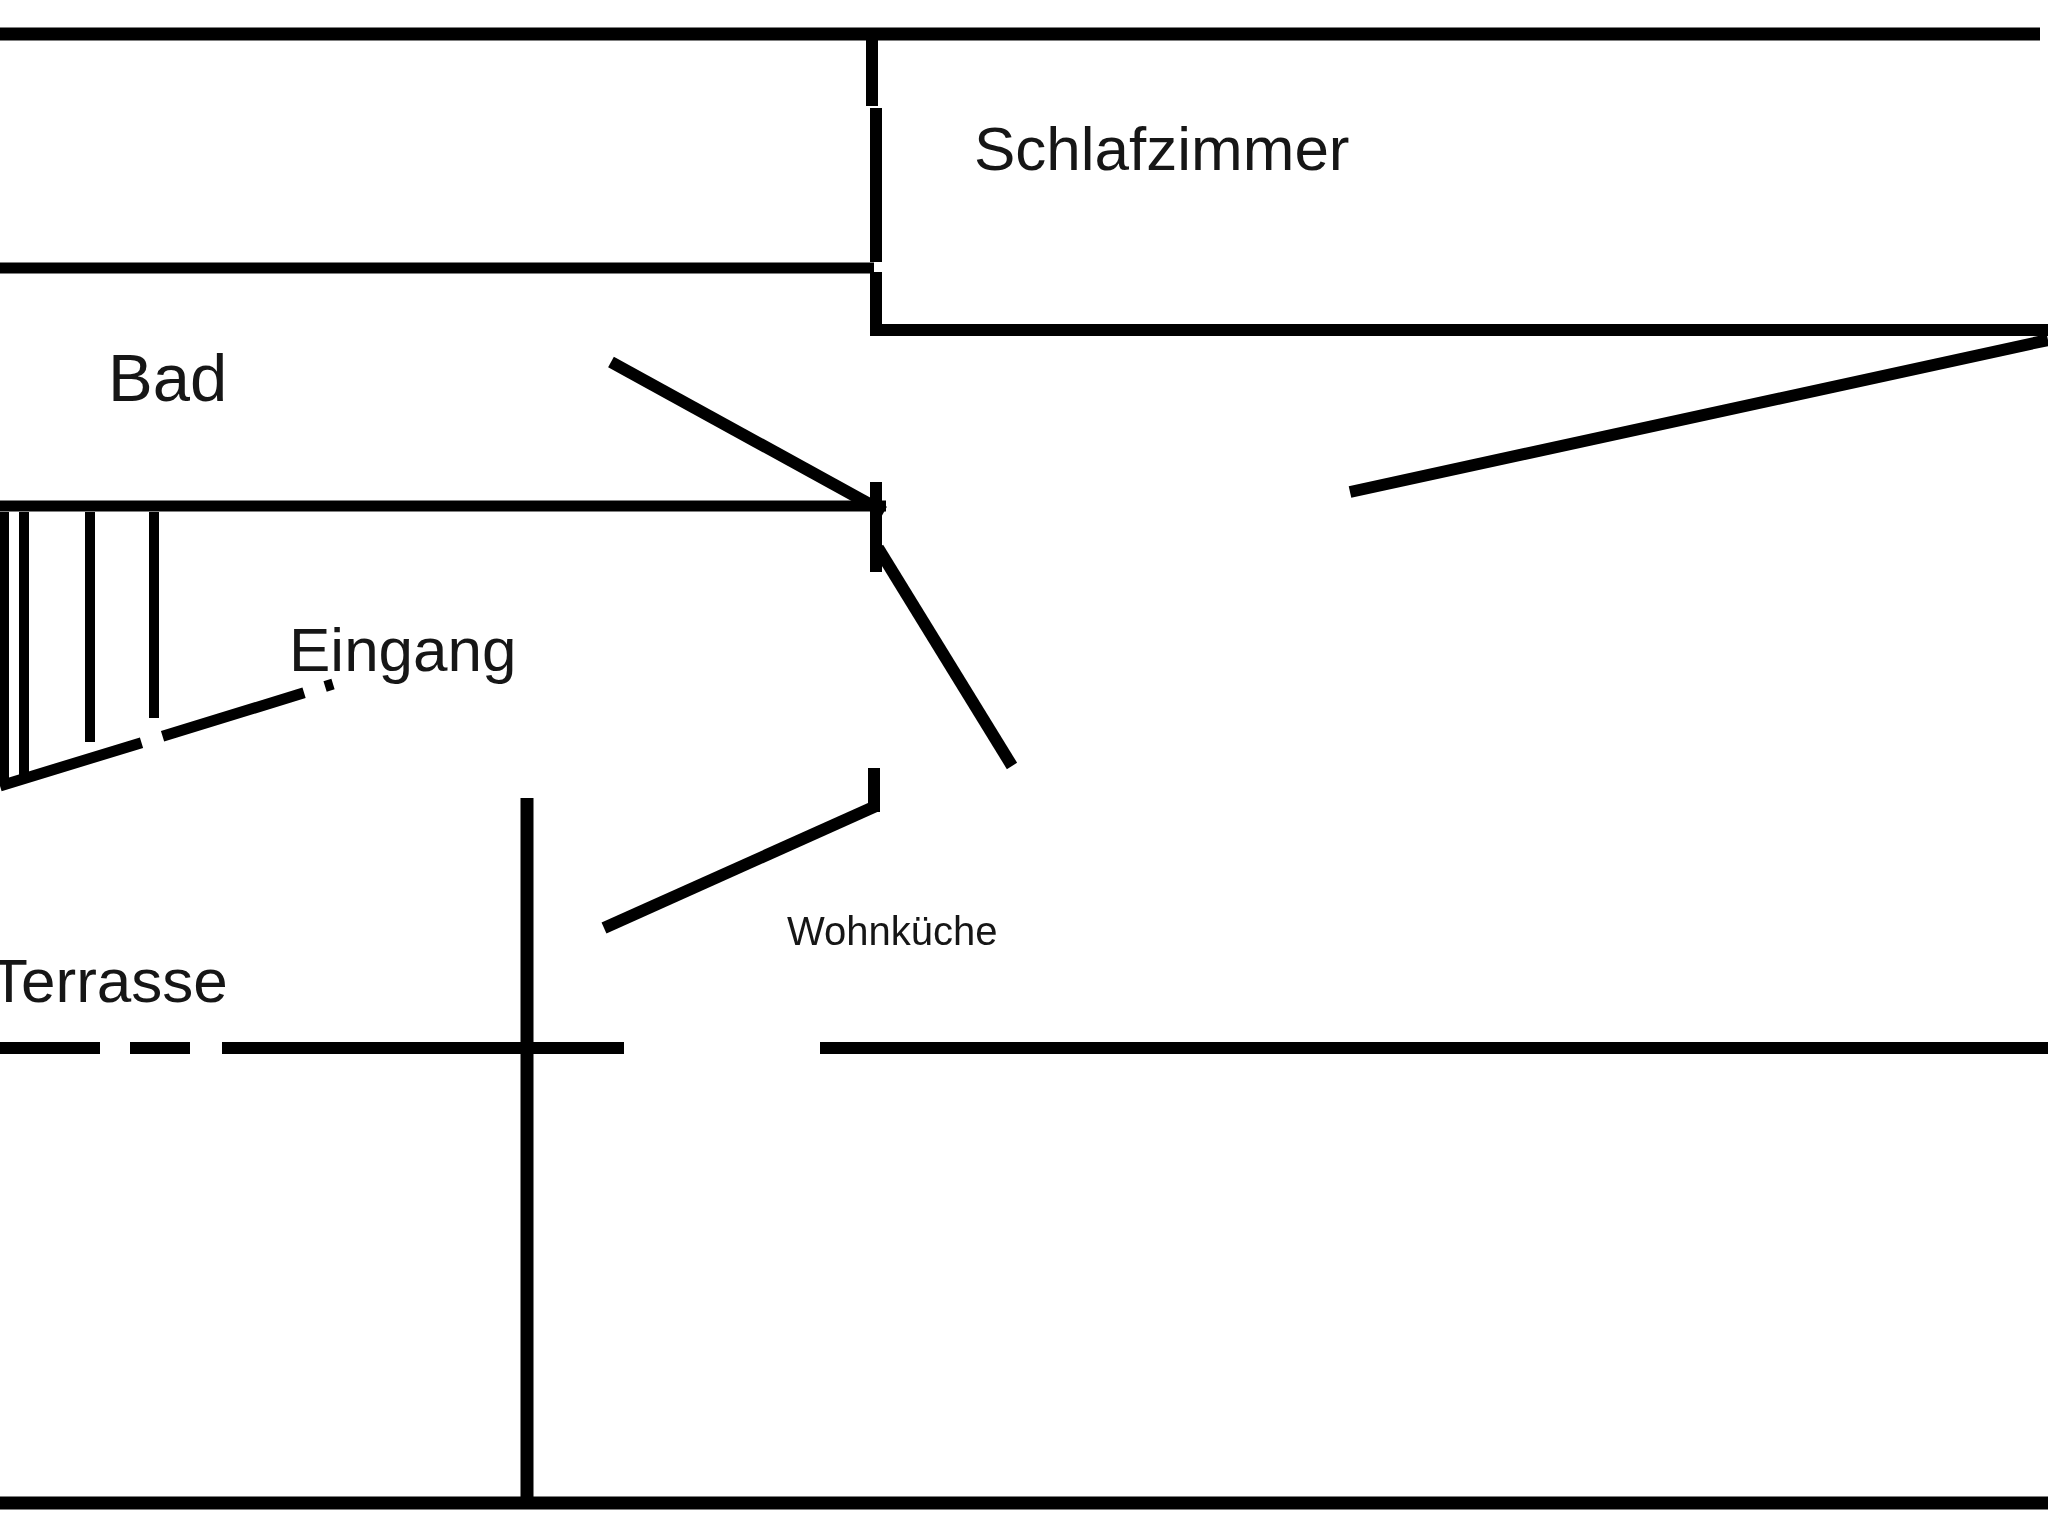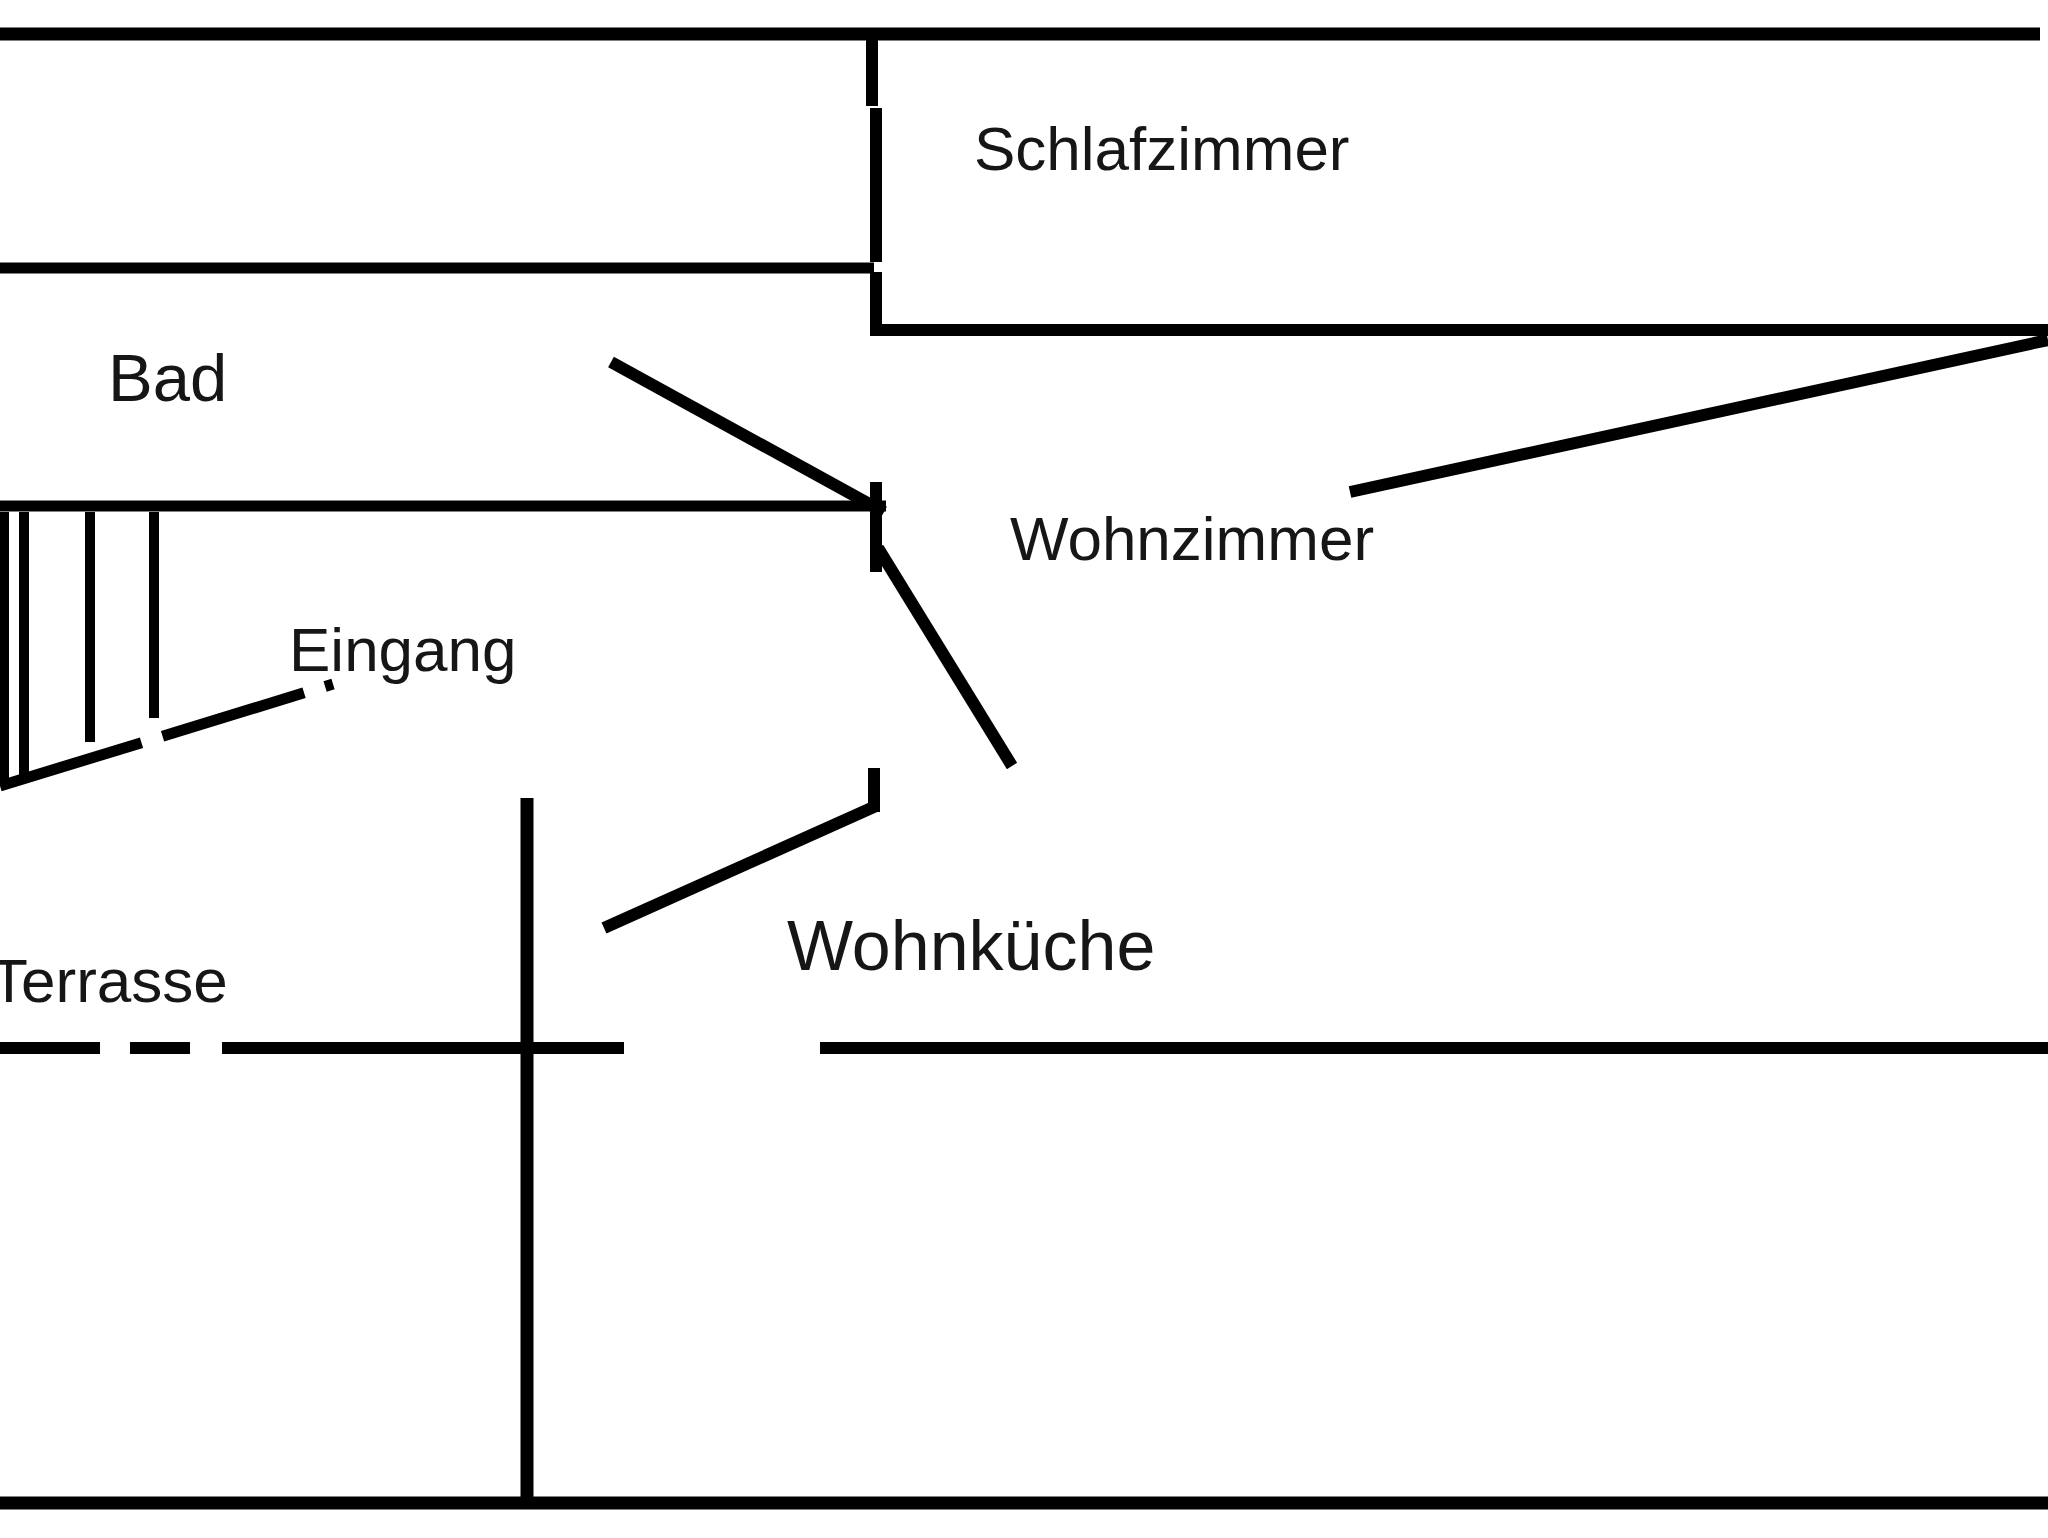--- a/index.html
+++ b/index.html
@@ -32,21 +32,21 @@
     white-space: nowrap;
     line-height: 1;
     -webkit-font-smoothing: antialiased;
   }
   .lbl-schlafzimmer { left: 974px; top: 118px;  font-size: 62px; }
   .lbl-bad          { left: 108px; top: 344px;  font-size: 67px; }
   .lbl-wohnzimmer   { left: 1010px; top: 508px; font-size: 62px; }
   .lbl-treppe       { left: 289px; top: 619px;  font-size: 62px; }
   .lbl-eingang      { left: 33px;  top: 832px;  font-size: 62px; }
   .lbl-terrasse     { left: -10px; top: 950px;  font-size: 62px; }
-  .lbl-wohnkueche   { left: 787px; top: 911px;  font-size: 70px; }
+  .lbl-wohnkueche   { left: 787px; top: 911px;  font-size: 40px; }
 </style>
 </head>
 <body>
 
 <div id="plan-root">
 
   <svg id="plan-svg" viewBox="0 0 2048 1538" xmlns="http://www.w3.org/2000/svg">
 
     <rect x="0" y="0" width="2048" height="1538" fill="#ffffff"></rect>
 
@@ -91,21 +91,20 @@
       <line x1="1350" y1="492" x2="2048" y2="340" stroke-width="12"></line>
 
       <line x1="604" y1="928" x2="876" y2="806" stroke-width="12"></line>
     </g>
   </svg>
 
   <div class="room-label lbl-schlafzimmer">Schlafzimmer</div>
 
   <div class="room-label lbl-bad">Bad</div>
 
-  <div class="room-label lbl-wohnzimmer">Wohnzimmer</div>
 
   <div class="room-label lbl-treppe">Eingang</div>
 
 
   <div class="room-label lbl-terrasse">Terrasse</div>
 
   <div class="room-label lbl-wohnkueche">Wohnküche</div>
 
 </div>
 

